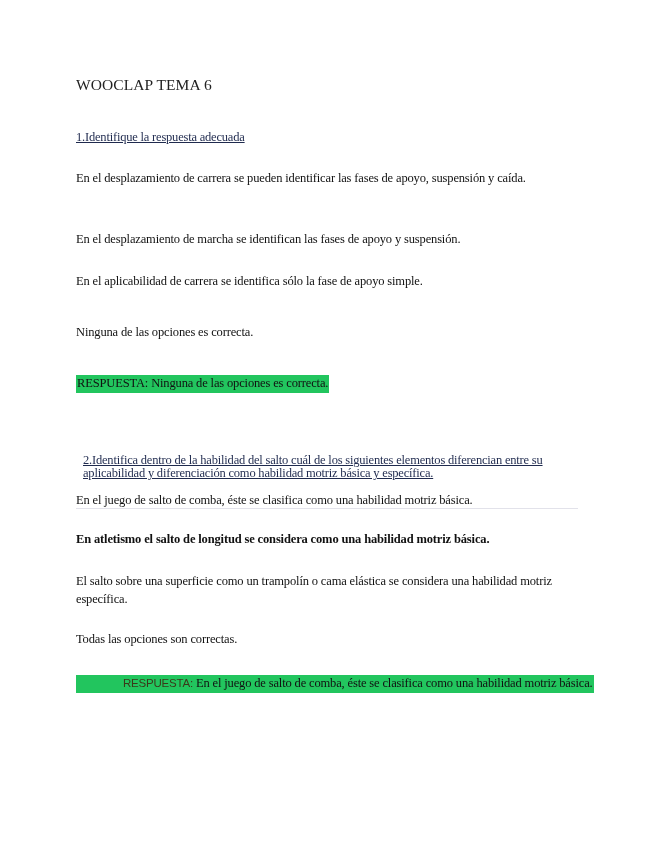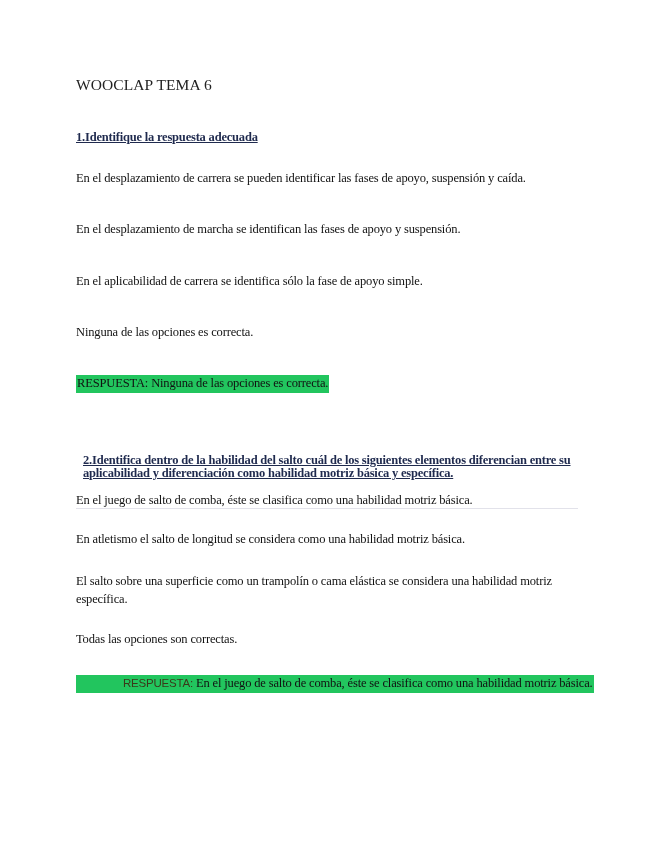--- a/index.html
+++ b/index.html
@@ -22,21 +22,21 @@
       background: #ffffff;
     }
     .abs { position: absolute; white-space: nowrap; }
     .doc-title {
       left: 76px; top: 76px;
       font-size: 15.5px;
       color: #222222;
       letter-spacing: 0.1px;
     }
     .q-heading {
-      font-weight: bold;
+      font-weight: normal;
       font-size: 12.5px;
       color: #1f2a4e;
       text-decoration: underline;
       text-underline-offset: 1px;
       letter-spacing: -0.2px;
       line-height: 13px;
     }
     .q1-heading { left: 76px; top: 131px; }
     .q2-heading { left: 83px; top: 454px; white-space: normal; width: 490px; }
     .option {
@@ -75,34 +75,34 @@
 </head>
 <body>
 
 <div class="page">
 
   <div class="abs doc-title">WOOCLAP TEMA 6</div>
 
   <div class="abs q-heading q1-heading">1.Identifique la respuesta adecuada</div>
 
   <div class="abs option" style="top:171px;">En el desplazamiento de carrera se pueden identificar las fases de apoyo, suspensión y caída.</div>
-  <div class="abs option" style="top:222px;">En el desplazamiento de marcha se identifican las fases de apoyo y suspensión.</div>
+  <div class="abs option" style="top:232px;">En el desplazamiento de marcha se identifican las fases de apoyo y suspensión.</div>
   <div class="abs option" style="top:274px;">En el aplicabilidad de carrera se identifica sólo la fase de apoyo simple.</div>
   <div class="abs option" style="top:325px;">Ninguna de las opciones es correcta.</div>
 
   <div class="abs answer" style="top:375px;">
     <span class="label-serif">RESPUESTA:</span>
     <span>Ninguna de las opciones es correcta.</span>
   </div>
 
   <div class="abs q-heading q2-heading">2.Identifica dentro de la habilidad del salto cuál de los siguientes elementos diferencian entre su aplicabilidad y diferenciación como habilidad motriz básica y específica.</div>
 
   <div class="abs option" style="top:493px;">En el juego de salto de comba, éste se clasifica como una habilidad motriz básica.</div>
   <div class="rule-line"></div>
-  <div class="abs option" style="top:532px;">En atletismo el salto de longitud se considera como una habilidad motriz básica.</div>
+  <div class="abs option" style="top:532px;font-weight:bold;">En atletismo el salto de longitud se considera como una habilidad motriz básica.</div>
   <div class="abs option" style="top:632px;">Todas las opciones son correctas.</div>
   <div class="abs option wrap-option" style="top:572px;">El salto sobre una superficie como un trampolín o cama elástica se considera una habilidad motriz específica.</div>
 
   <div class="abs answer" style="top:675px;padding-left:47px;">
     <span class="label-sans">RESPUESTA:</span>
     <span>En el juego de salto de comba, éste se clasifica como una habilidad motriz básica.</span>
   </div>
 
 </div>
 

